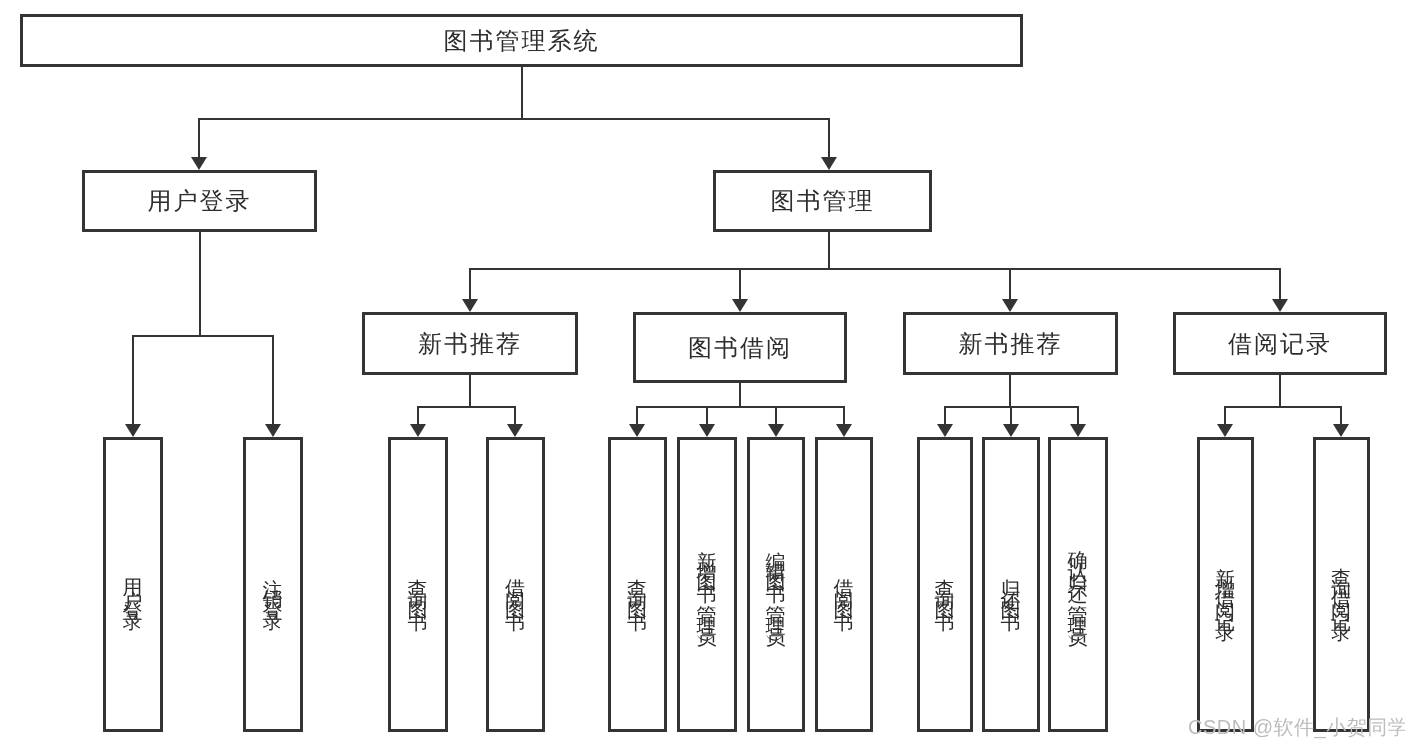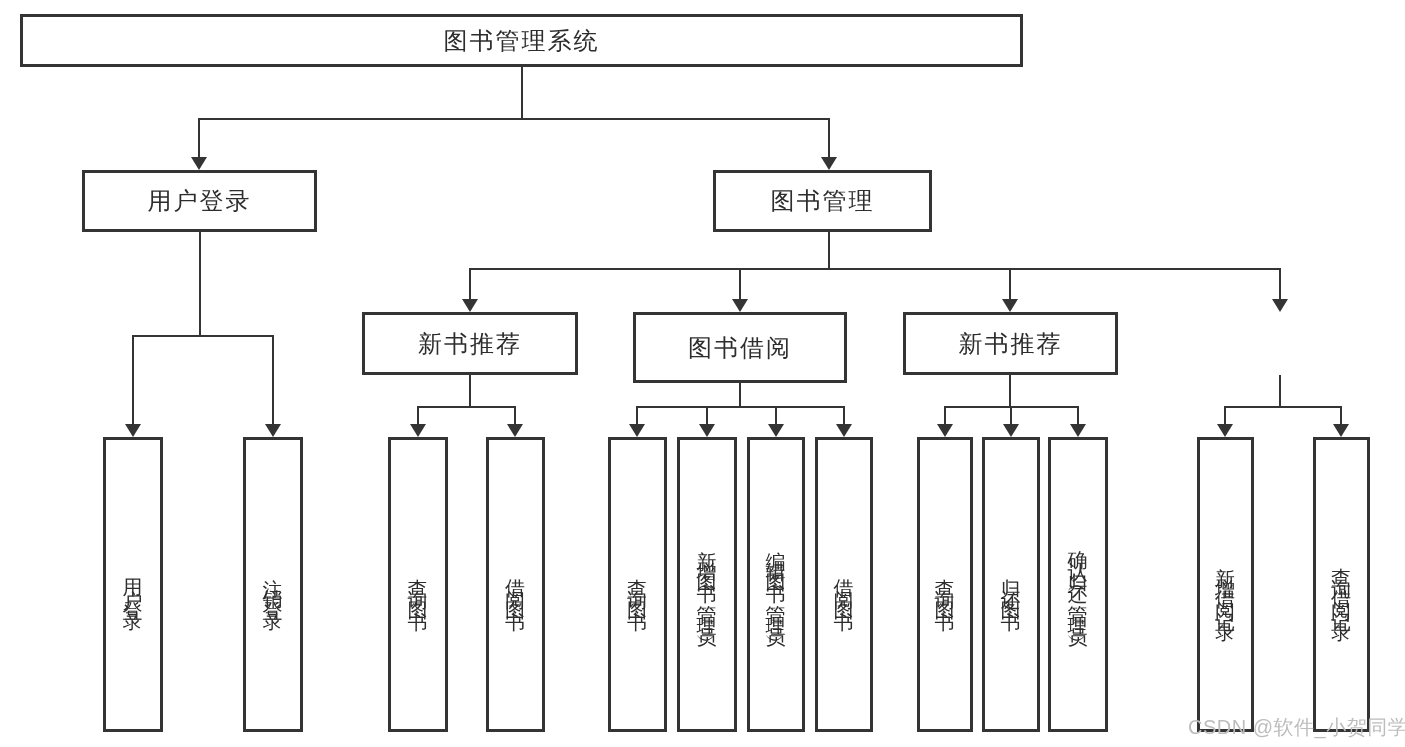--- a/index.html
+++ b/index.html
@@ -145,20 +145,23 @@
 
   <div class="node" style="left:362px;top:312px;width:216px;height:63px">
     <span class="lbl">新书推荐</span>
   </div>
   <div class="node" style="left:633px;top:312px;width:214px;height:71px">
     <span class="lbl">图书借阅</span>
   </div>
   <div class="node" style="left:903px;top:312px;width:215px;height:63px">
     <span class="lbl">新书推荐</span>
   </div>
+  <div class="node" style="left:1173px;top:312px;width:214px;height:63px">
+    <span class="lbl">借阅记录</span>
+  </div>
 
   <div class="vnode" style="left:103px;top:437px;width:60px;height:295px">
     <span class="vlbl">用户登录</span>
   </div>
   <div class="vnode" style="left:243px;top:437px;width:60px;height:295px">
     <span class="vlbl">注销登录</span>
   </div>
 
   <div class="vnode" style="left:388px;top:437px;width:60px;height:295px">
     <span class="vlbl">查询图书</span>

